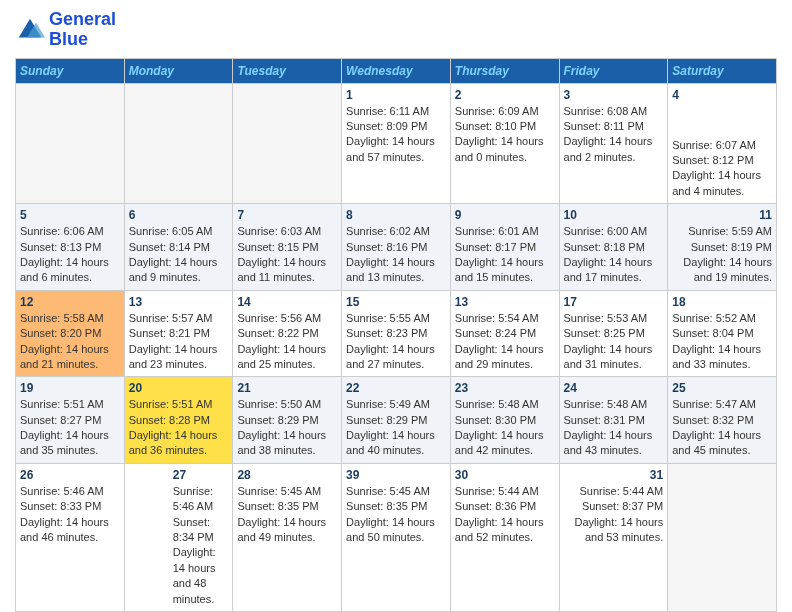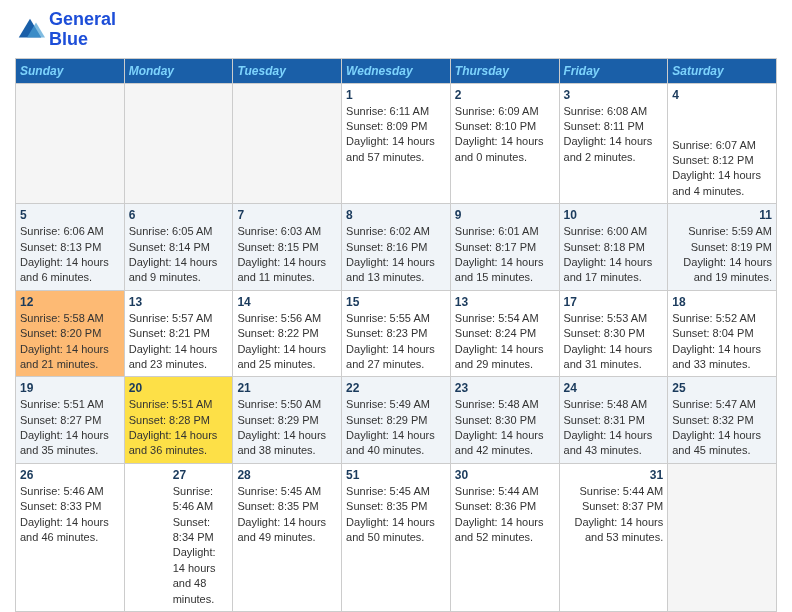--- a/index.html
+++ b/index.html
@@ -239,21 +239,21 @@
         <td style="background: rgb(255, 255, 255);">
           <span class="day-num">13</span>
           <div class="day-info" style="white-space: pre-line;">Sunrise: 5:54 AM
 Sunset: 8:24 PM
 Daylight: 14 hours
 and 29 minutes.</div>
         </td>
         <td style="background: rgb(255, 255, 255);">
           <span class="day-num">17</span>
           <div class="day-info" style="white-space: pre-line;">Sunrise: 5:53 AM
-Sunset: 8:30 PM
+Sunset: 8:25 PM
 Daylight: 14 hours
 and 31 minutes.</div>
         </td>
         <td style="background: rgb(255, 255, 255);">
           <span class="day-num">18</span>
           <div class="day-info" style="white-space: pre-line;">Sunrise: 5:52 AM
 Sunset: 8:04 PM
 Daylight: 14 hours
 and 33 minutes.</div>
         </td>
@@ -325,21 +325,21 @@
 and 48 minutes.</div>
         </td>
         <td style="background: rgb(255, 255, 255);">
           <span class="day-num">28</span>
           <div class="day-info" style="white-space: pre-line;">Sunrise: 5:45 AM
 Sunset: 8:35 PM
 Daylight: 14 hours
 and 49 minutes.</div>
         </td>
         <td style="background: rgb(255, 255, 255);">
-          <span class="day-num">51</span>
+          <span class="day-num">39</span>
           <div class="day-info" style="white-space: pre-line;">Sunrise: 5:45 AM
 Sunset: 8:35 PM
 Daylight: 14 hours
 and 50 minutes.</div>
         </td>
         <td style="background: rgb(255, 255, 255);">
           <span class="day-num">30</span>
           <div class="day-info" style="white-space: pre-line;">Sunrise: 5:44 AM
 Sunset: 8:36 PM
 Daylight: 14 hours

